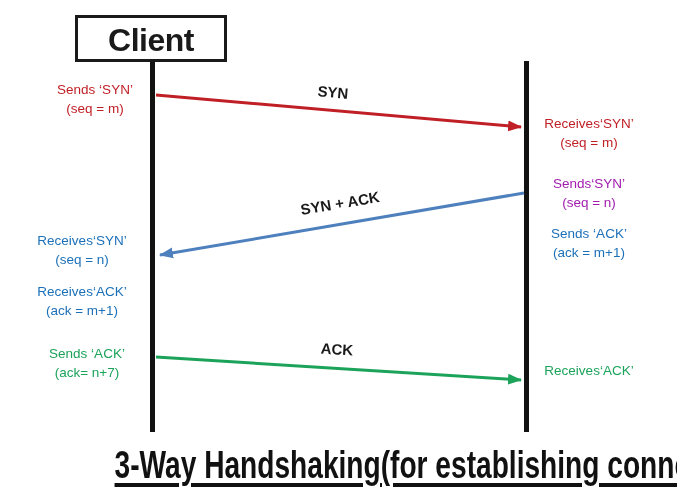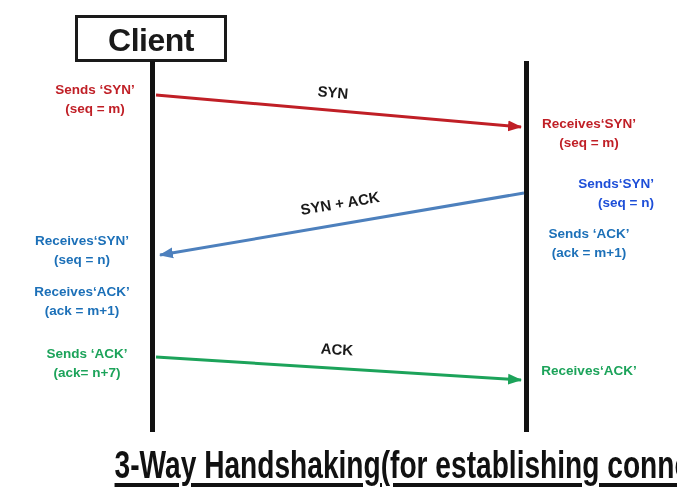--- a/index.html
+++ b/index.html
@@ -42,21 +42,21 @@
     position: absolute;
     font-weight: bold;
     font-size: 15px;
     color: #1a1a1a;
     white-space: nowrap;
     transform: translate(-50%, -50%) rotate(var(--rot, 0deg));
   }
   .annot {
     position: absolute;
     width: 130px;
-    font-weight: bold;
+    font-weight: normal;
     font-size: 13.5px;
     line-height: 19px;
     text-align: center;
     white-space: nowrap;
   }
   .annot span { display: block; }
   .title {
     position: absolute;
     left: 0;
     width: 677px;
@@ -123,21 +123,21 @@
   </div>
   <div class="annot" style="left: 22px; top: 344px; color: rgb(28, 163, 90);">
     <span>Sends ‘ACK’</span>
     <span>(ack= n+7)</span>
   </div>
 
   <div class="annot" style="left: 524px; top: 114px; color: rgb(192, 31, 38);">
     <span>Receives‘SYN’</span>
     <span>(seq = m)</span>
   </div>
-  <div class="annot" style="left: 524px; top: 174px; color: #1d4ed8; text-align: right;">
+  <div class="annot" style="left: 524px; top: 174px; color: #a21caf;">
     <span>Sends‘SYN’</span>
     <span>(seq = n)</span>
   </div>
   <div class="annot" style="left: 524px; top: 224px; color: rgb(28, 112, 184);">
     <span>Sends ‘ACK’</span>
     <span>(ack = m+1)</span>
   </div>
   <div class="annot" style="left: 524px; top: 361px; color: rgb(28, 163, 90);">
     <span>Receives‘ACK’</span>
   </div>

